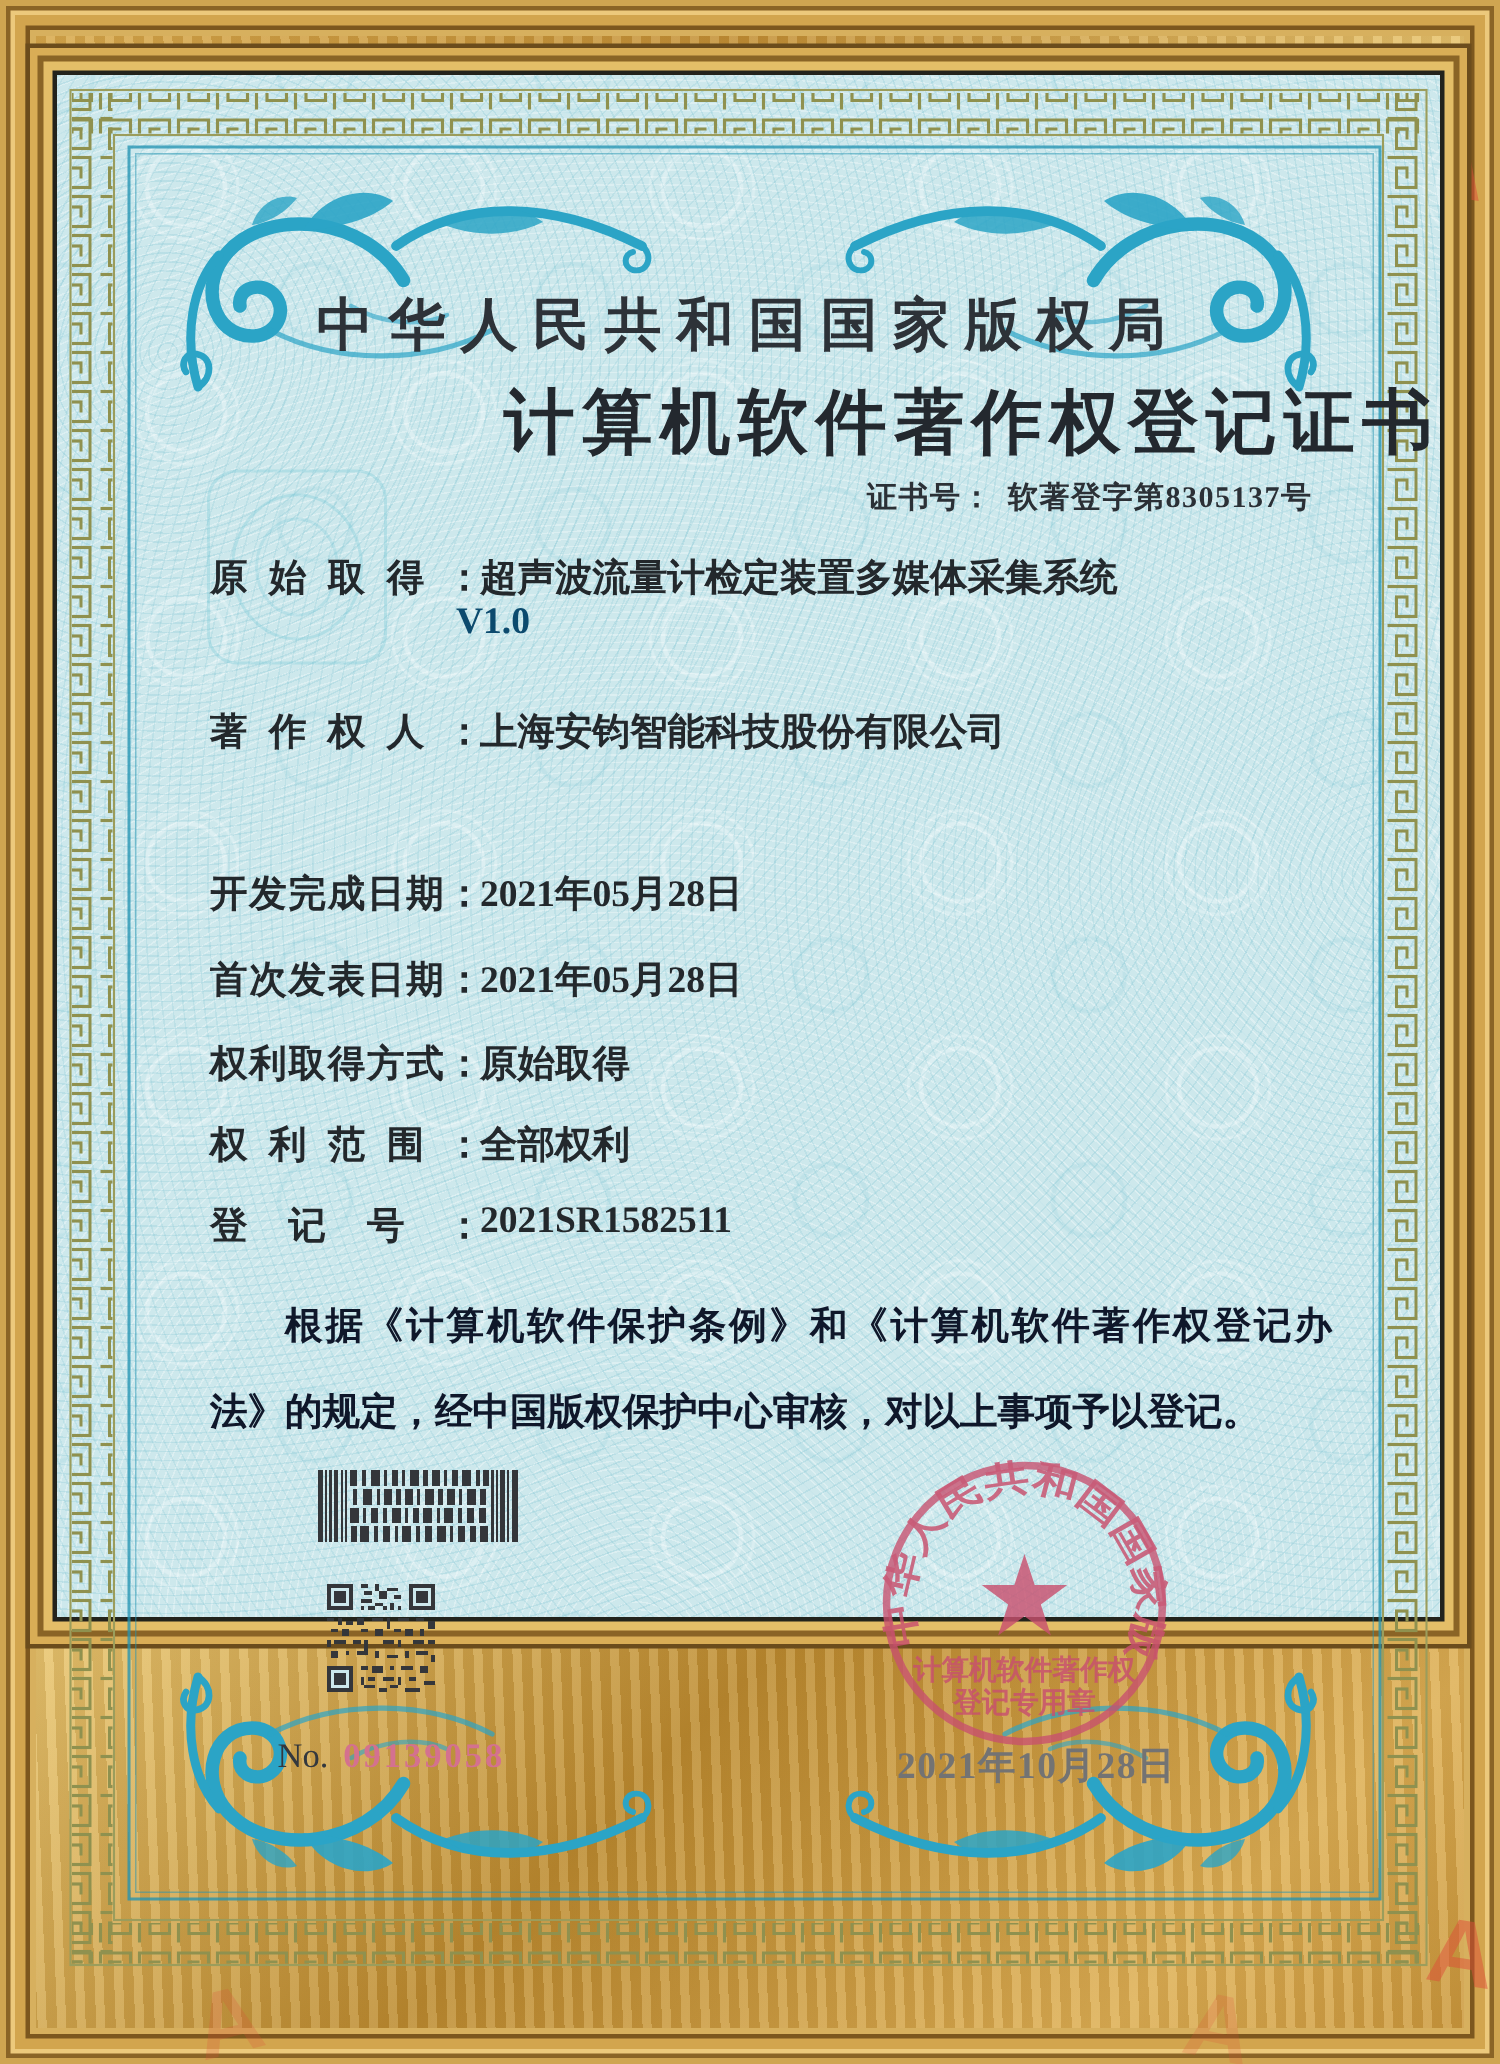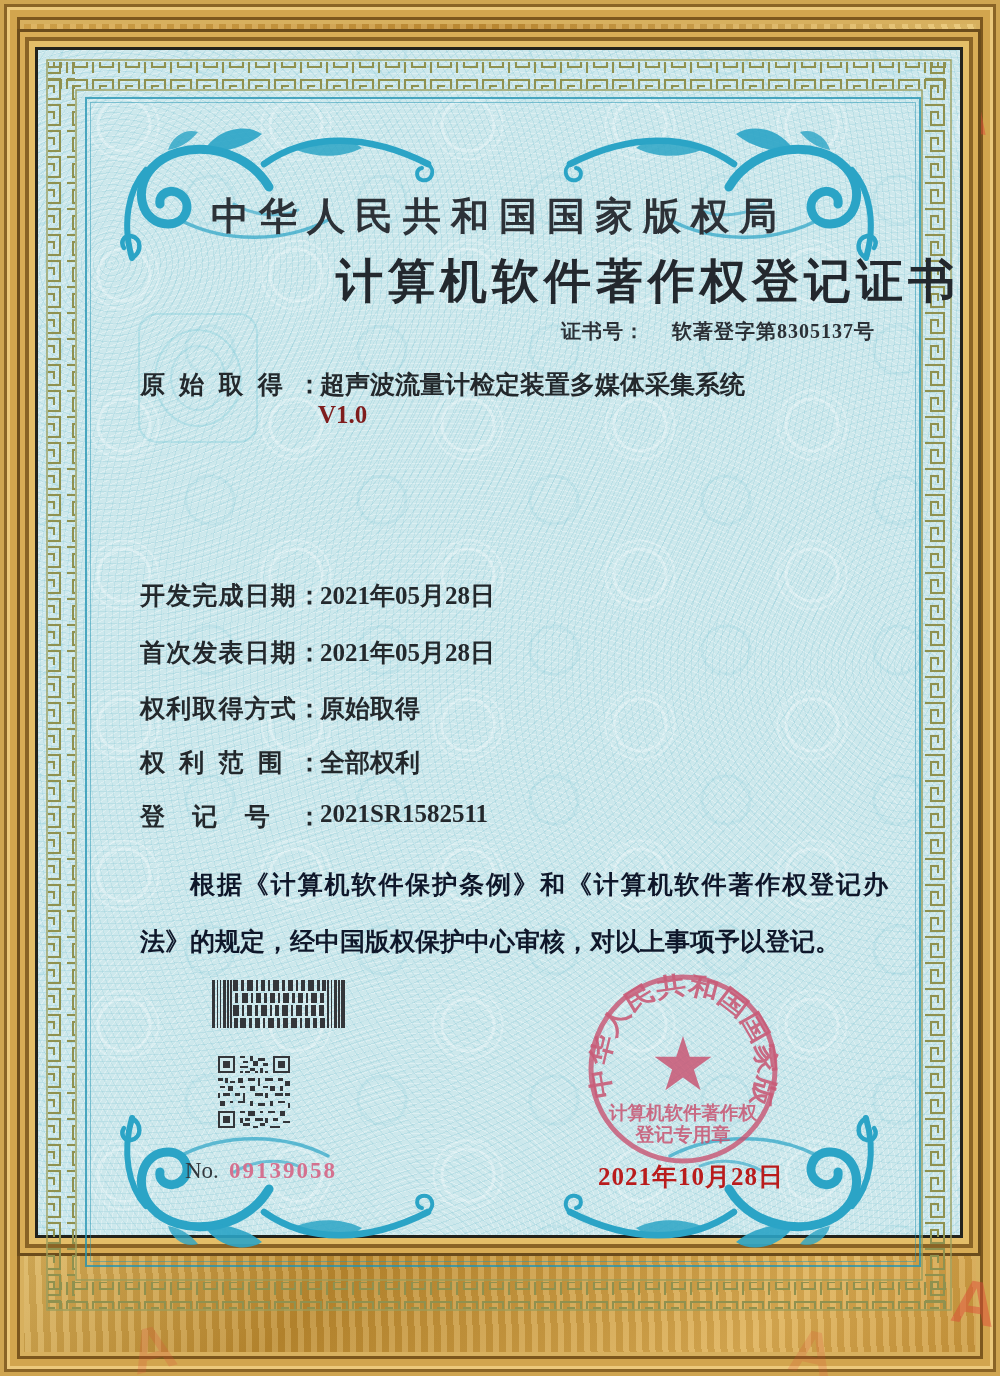--- a/index.html
+++ b/index.html
@@ -23,21 +23,21 @@
       inset 0 0 0 24px #d7b05e;
   }
   
   .wm-a{
     position:absolute;font-family:"Liberation Sans",sans-serif;
     font-weight:bold;color:rgba(222,77,55,.5);transform:rotate(9deg);
     font-size:62px;line-height:1;pointer-events:none;
   }
   
   .cert{
-    position:absolute;left:38px;top:50px;width:922px;height:1185px;
+    position:absolute;left:38px;top:50px;width:922px;height:1028px;
     background-color:#cde8ec;
     box-shadow:
       0 0 0 3px #23231c,
       0 0 0 9px #e4be68,
       0 0 0 13px #8a6426,
       0 0 0 18px #d9ad56,
       0 0 0 21px #6b4c1c;
   }
   .cert .waves{
     position:absolute;inset:0;pointer-events:none;
@@ -88,38 +88,38 @@
     font-size:38px;font-weight:700;letter-spacing:10px;color:#2d3238;
   }
   .cert-title{
     position:absolute;left:0;top:200px;width:100%;text-align:right;
     font-size:47px;font-weight:800;letter-spacing:5px;color:#23282e;
   }
   .certno{
     position:absolute;right:85px;top:268px;
     font-size:20px;font-weight:700;color:#2b3036;letter-spacing:1px;
   }
-  .certno .v{margin-left:27px;}
+  .certno .v{margin-left:10px;}
   .field{position:absolute;left:102px;font-size:25px;font-weight:700;color:#23282c;}
   .field .lbl{
     display:inline-block;width:182px;text-align:justify;text-align-last:justify;
     vertical-align:top;
   }
   .field .val{position:absolute;left:180px;white-space:nowrap;}
-  .val2{position:absolute;left:280px;font-size:25px;font-weight:700;color:#7f1d1d;}
+  .val2{position:absolute;left:266px;font-size:25px;font-weight:700;color:#0c4a6e;}
   .statement{
     position:absolute;left:102px;top:806px;width:748px;
     font-size:25px;font-weight:600;color:#0f172a;line-height:57px;
     text-indent:2em;text-align:justify;
   }
   .serial{position:absolute;left:147px;top:1108px;font-size:23px;color:#33383e;}
   .serial .num{color:#d4718f;letter-spacing:2px;margin-left:10px;font-weight:600;}
   .issue-date{
     position:absolute;left:550px;top:1110px;width:206px;text-align:center;
-    font-size:25px;font-weight:700;color:#b91c1c;letter-spacing:1px;
+    font-size:25px;font-weight:700;color:#737373;letter-spacing:1px;
   }
   .barcode{position:absolute;left:174px;top:930px;}
   .qrcode{position:absolute;left:179px;top:1006px;}
   .seal{position:absolute;left:548px;top:922px;opacity:.92;}
 </style>
 </head>
 <body>
 
 <div class="frame"></div>
 <div class="wm-a" style="left:946px;top:80px;">A</div>
@@ -189,20 +189,24 @@
   <div class="certno">
     <span>证书号：</span><span class="v">软著登字第8305137号</span>
   </div>
 
   <div class="field" style="top:318px;">
     <span class="lbl">原始取得：</span>
     <span class="val">超声波流量计检定装置多媒体采集系统</span>
   </div>
   <div class="val2" style="top:351px;">V1.0</div>
 
+  <div class="field" style="top:421px;">
+    <span class="lbl">著作权人：</span>
+    <span class="val">上海安钧智能科技股份有限公司</span>
+  </div>
 
   <div class="field" style="top:529px;">
     <span class="lbl">开发完成日期：</span>
     <span class="val">2021年05月28日</span>
   </div>
 
   <div class="field" style="top:586px;">
     <span class="lbl">首次发表日期：</span>
     <span class="val">2021年05月28日</span>
   </div>

